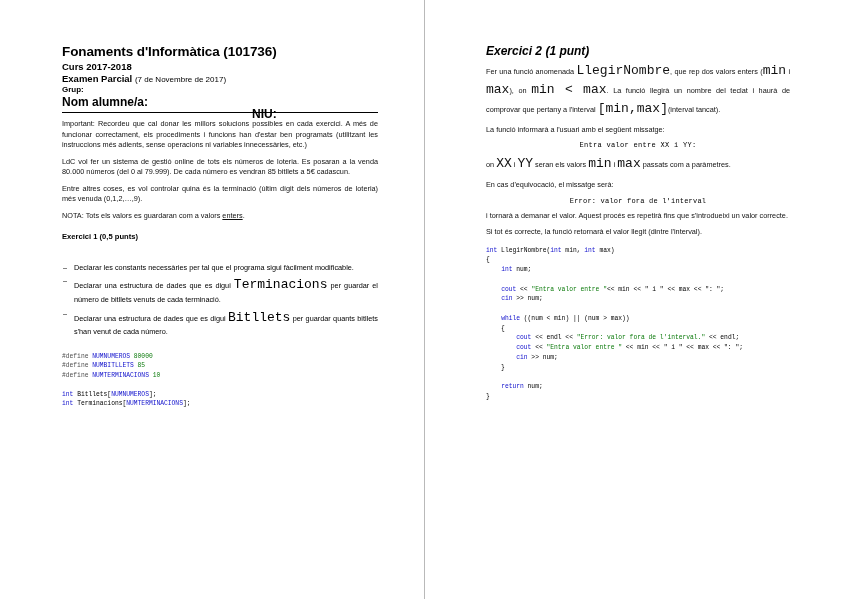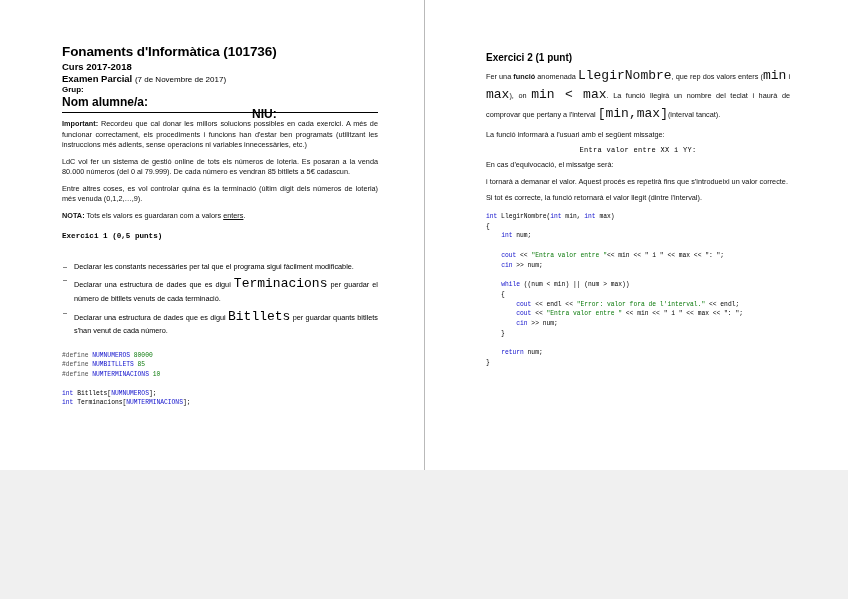--- a/index.html
+++ b/index.html
@@ -9,21 +9,21 @@
   }
   body {
     width: 848px;
     height: 599px;
     font-family: "Liberation Sans", sans-serif;
     overflow: hidden;
   }
   .sheet {
     position: relative;
     width: 848px;
-    height: 470px;
+    height: 599px;
     background: #ffffff;
     box-sizing: border-box;
   }
   .page-divider {
     position: absolute;
     top: 0;
     bottom: 0;
     left: 424px;
     width: 1px;
     background: #b9b9b9;
@@ -75,33 +75,32 @@
   }
 
   
   p.body {
     font-size: 7.3px;
     line-height: 1.45;
     text-align: justify;
     margin: 0 0 6px 0;
     color: #111;
   }
-  p.body b { font-weight: bold; }
+  p.body b { font-weight: normal; }
   .mono {
     font-family: "Liberation Mono", monospace;
     font-size: 13px;
   }
   .underline { text-decoration: underline; }
 
   
   .ex-head {
     font-size: 7.6px;
     font-weight: bold;
     margin: 10px 0 22px 0;
-    font-family: Liberation Mono, monospace;
   }
   ul.dashed {
     list-style: none;
     margin: 12px 0 6px 0;
     padding: 0;
   }
   ul.dashed li {
     position: relative;
     padding-left: 12px;
     font-size: 7.3px;
@@ -134,23 +133,24 @@
     color: #000;
   }
   .kw { color: #1111cc; }
   .num { color: #0b7a0b; }
   .str { color: #0b7a0b; }
   .id { color: #4f4f4f; }
   .plain { color: #000; }
 
   
   .ex2-head {
-    font-size: 10px;
-    font-weight: bold;
-    margin: 8px 0 4px 0;
+    font-size: 12px;
+    font-weight: bold;
+    margin: 0 0 4px 0;
+    font-style: italic;
   }
   .centered-mono {
     font-family: "Liberation Mono", monospace;
     font-size: 7px;
     text-align: center;
     margin: 5px 0 6px 0;
     letter-spacing: 0.3px;
   }
   .centered-mono.err { letter-spacing: 0.2px; }
 </style>
@@ -217,23 +217,27 @@
     <div class="ex2-head">Exercici 2 (1 punt)</div>
 
     <p class="body">
       <span>Fer una </span><b>funció</b><span> anomenada </span><span class="mono">LlegirNombre</span><span>, que rep dos valors enters (</span><span class="mono">min</span><span> i </span><span class="mono">max</span><span>), on </span><span class="mono">min &lt; max</span><span>. La funció llegirà un nombre del teclat i haurà de comprovar que pertany a l'interval </span><span class="mono">[min,max]</span><span>(interval tancat).</span>
     </p>
 
     <p class="body">La funció informarà a l'usuari amb el següent missatge:</p>
 
     <div class="centered-mono">Entra valor entre XX i YY:</div>
 
+    <p class="body">
+      <span>on </span><span class="mono">XX</span><span> i </span><span class="mono">YY</span><span> seran els valors </span><span class="mono">min</span><span> i </span><span class="mono">max</span><span> passats com a paràmetres.</span>
+    </p>
 
     <p class="body">En cas d'equivocació, el missatge serà:</p>
 
+    <div class="centered-mono err">Error: valor fora de l'interval</div>
 
     <p class="body">i tornarà a demanar el valor. Aquest procés es repetirà fins que s'introdueixi un valor correcte.</p>
 
     <p class="body">Si tot és correcte, la funció retornarà el valor llegit (dintre l'interval).</p>
 
     <pre class="code2" id="code-right"><span class="kw">int</span><span class="plain"> LlegirNombre(</span><span class="kw">int</span><span class="plain"> min, </span><span class="kw">int</span><span class="plain"> max)</span>
 <span class="plain">{</span>
 <span class="plain">    </span><span class="kw">int</span><span class="plain"> num;</span>
 <span class="plain"></span>
 <span class="plain">    </span><span class="kw">cout</span><span class="plain"> &lt;&lt; </span><span class="str">"Entra valor entre "</span><span class="plain">&lt;&lt; min &lt;&lt; " i " &lt;&lt; max &lt;&lt; ": ";</span>

